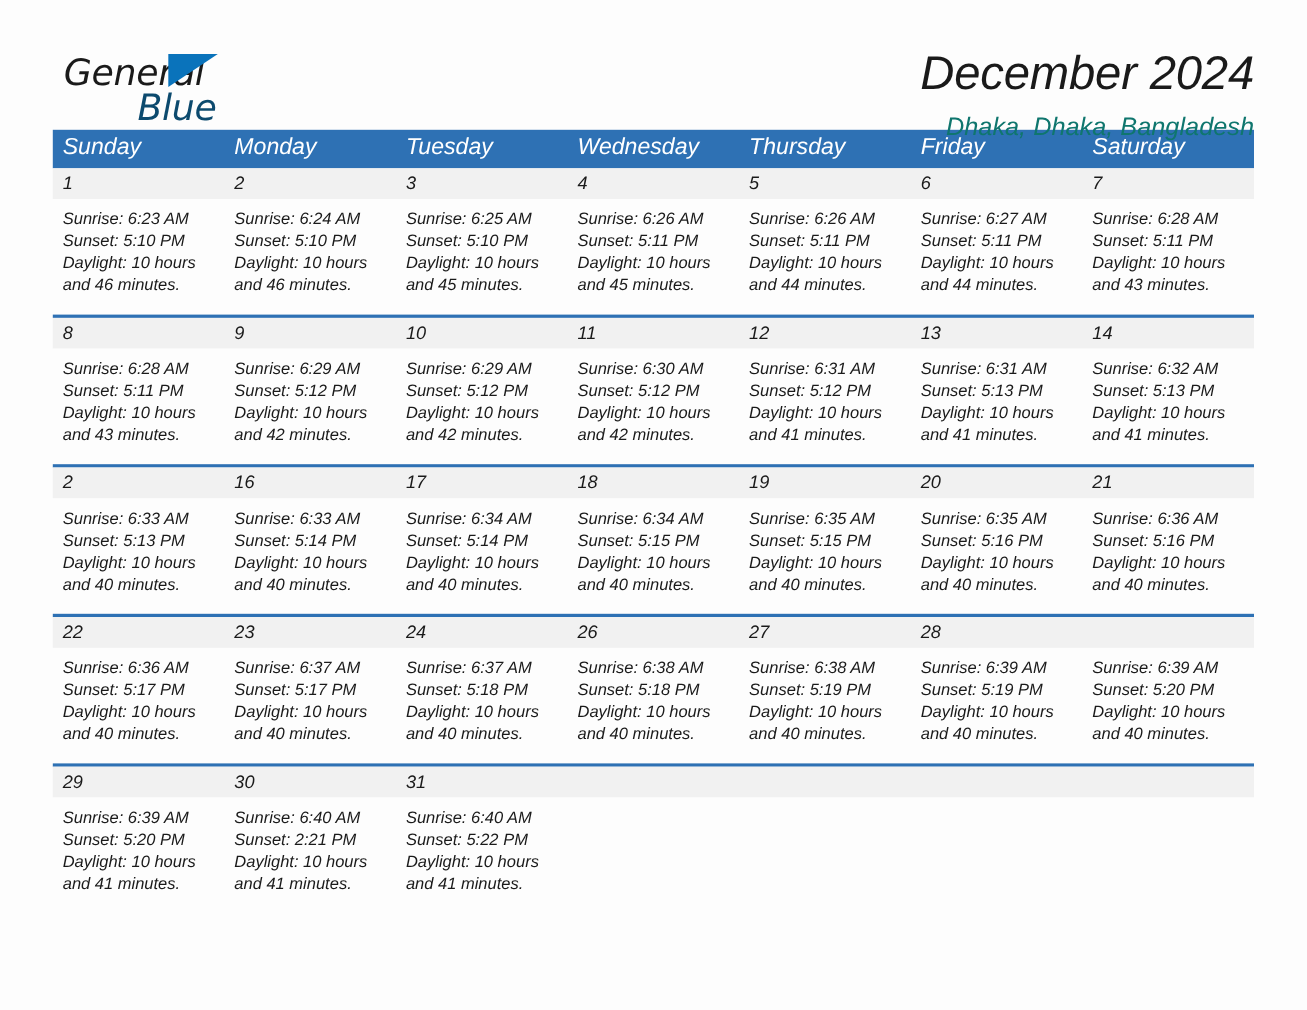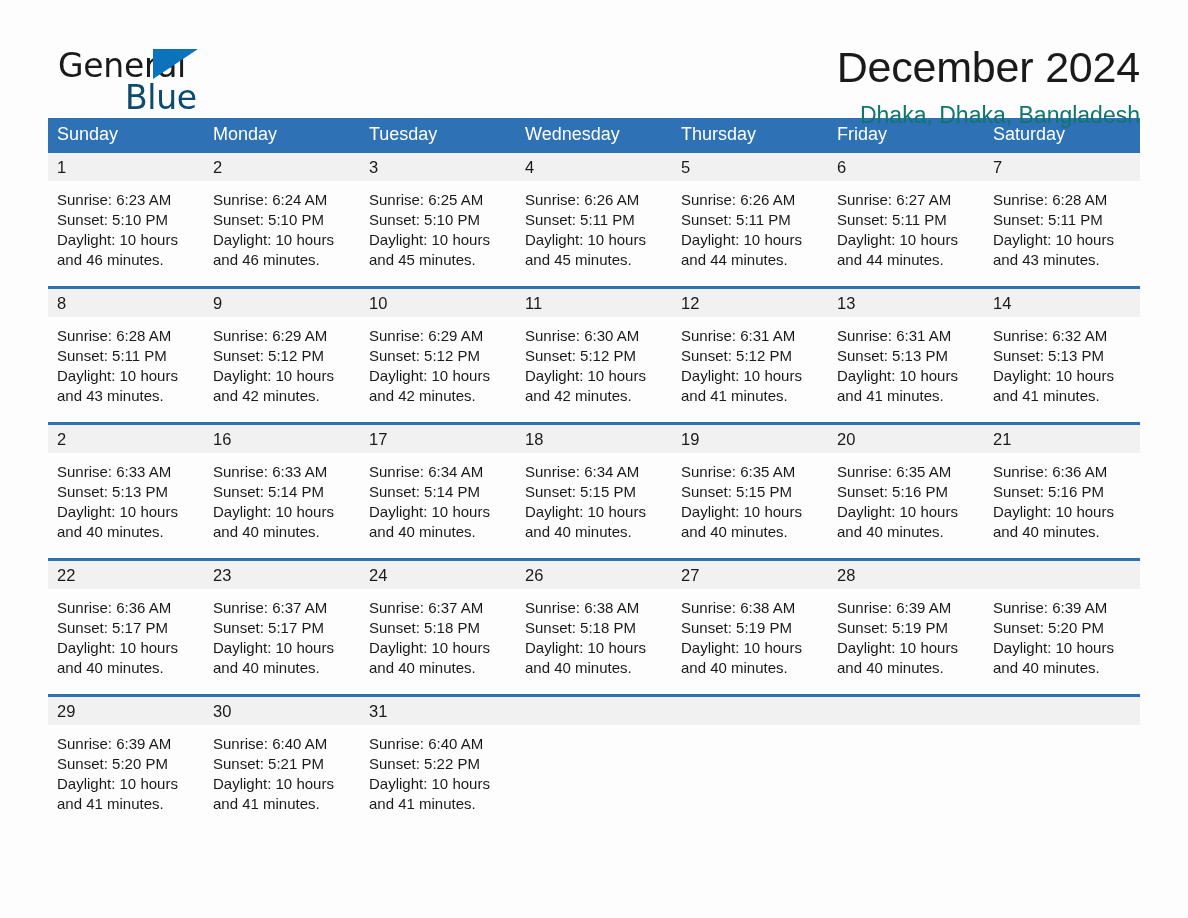--- a/index.html
+++ b/index.html
@@ -13,20 +13,21 @@
     font-family: "Liberation Sans", sans-serif;
     color: #1a1a1a;
     overflow: hidden;
   }
   .page {
     position: relative;
     width: 1188px;
     height: 918px;
     box-sizing: border-box;
     padding: 0 48px;
+    font-style: italic;
   }
 
   
   .top {
     display: flex;
     align-items: flex-start;
     justify-content: space-between;
     padding-top: 42px;
     height: 104px;
     box-sizing: border-box;
@@ -91,21 +92,21 @@
     width: 1092px;
   }
   .weekdays {
     display: grid;
     grid-template-columns: repeat(7, 1fr);
     background: #2e71b4;
     height: 32px;
   }
   .weekday {
     color: #ffffff;
-    font-size: 18px;
+    font-size: 21px;
     line-height: 32px;
     padding-left: 9px;
     white-space: nowrap;
   }
 
   .week {
     border-top: 3px solid #2e71b4;
   }
   .week:first-of-type {
     border-top: none;
@@ -379,21 +380,21 @@
         <div class="daynum"></div>
       </div>
       <div class="week-body">
         <div class="cell">
           <div class="line">Sunrise: 6:39 AM</div>
           <div class="line">Sunset: 5:20 PM</div>
           <div class="line daylight">Daylight: 10 hours and 41 minutes.</div>
         </div>
         <div class="cell">
           <div class="line">Sunrise: 6:40 AM</div>
-          <div class="line">Sunset: 5:21 PM</div>
+          <div class="line">Sunset: 2:21 PM</div>
           <div class="line daylight">Daylight: 10 hours and 41 minutes.</div>
         </div>
         <div class="cell">
           <div class="line">Sunrise: 6:40 AM</div>
           <div class="line">Sunset: 5:22 PM</div>
           <div class="line daylight">Daylight: 10 hours and 41 minutes.</div>
         </div>
         <div class="cell"></div>
         <div class="cell"></div>
         <div class="cell"></div>

